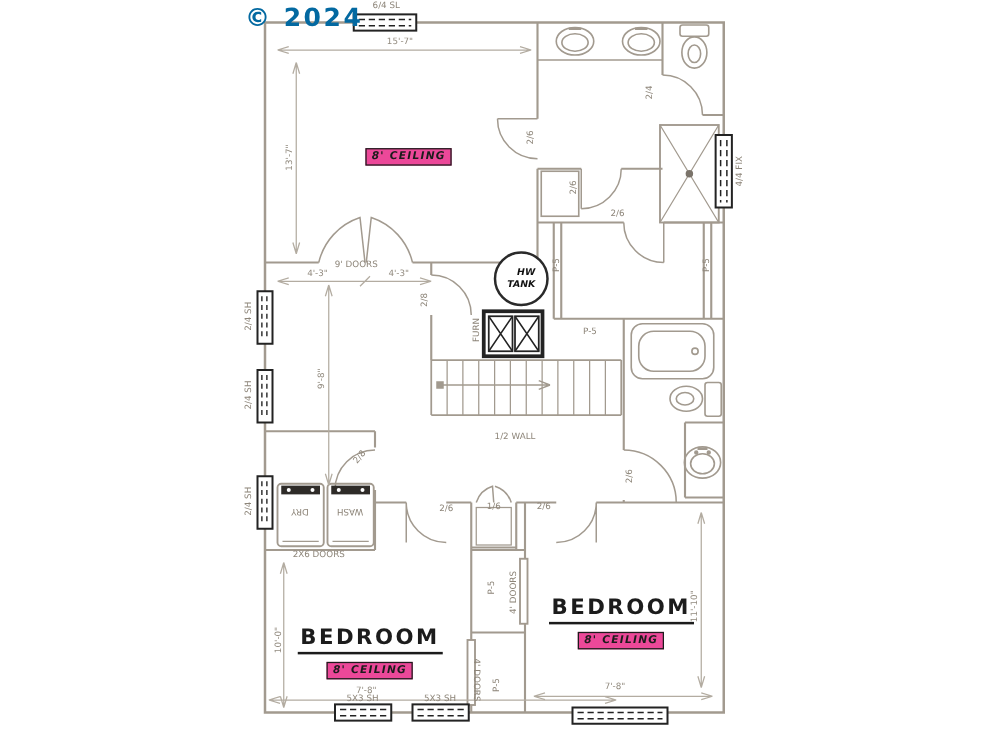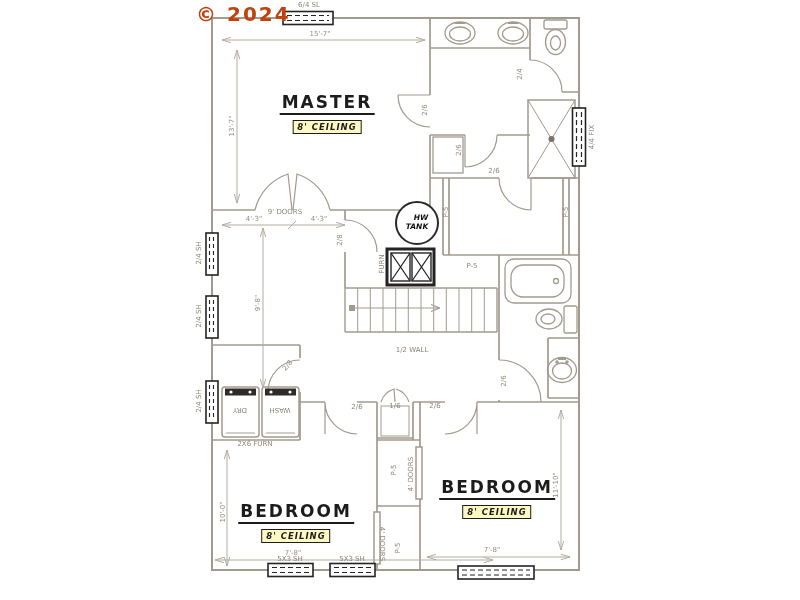--- a/index.html
+++ b/index.html
@@ -10,23 +10,23 @@
        transform:translate(-50%,-50%);line-height:1;}
   .r90{transform:translate(-50%,-50%) rotate(-90deg);}
   .r90p{transform:translate(-50%,-50%) rotate(90deg);}
   .r180{transform:translate(-50%,-50%) rotate(180deg);}
   .r50{transform:translate(-50%,-50%) rotate(-50deg);}
   .dim{color:#938c80;}
   .room{position:absolute;transform:translate(-50%,-50%);text-align:center;color:#1c1c1c;}
   .room .nm{font-weight:bold;font-size:17px;letter-spacing:2px;border-bottom:2px solid #1c1c1c;
             padding:0 2px 1px 2px;display:inline-block;}
   .room .ceil{font-weight:bold;font-style:italic;font-size:8.5px;border:1.5px solid #1c1c1c;
-              padding:1px 4px;display:inline-block;margin-top:4px;background:#fef9c3;letter-spacing:1px;}
+              padding:1px 4px;display:inline-block;margin-top:4px;background:#ec4899;letter-spacing:1px;}
   .copyright{position:absolute;left:196px;top:2px;font-size:20px;font-weight:bold;
-             color:#c2410c;letter-spacing:2px;}
+             color:#0369a1;letter-spacing:2px;}
   .hwt{position:absolute;transform:translate(-50%,-50%);text-align:right;color:#111;
        font-weight:bold;font-style:italic;font-size:7.5px;line-height:1.15;}
 </style>
 </head>
 <body>
 
 <div id="stage">
 
 <svg id="plan-svg" width="800" height="600" viewBox="0 0 800 600">
 
@@ -195,21 +195,21 @@
     <path d="M227,450 V566 M227,450 l-2.7,9 M227,450 l2.7,9 M227,566 l-2.7,-9 M227,566 l2.7,-9"></path>
     <path d="M215,560 H493 M215,560 l9,-2.7 M215,560 l9,2.7 M493,560 l-9,-2.7 M493,560 l-9,2.7"></path>
     <path d="M427,557 H570 M427,557 l9,-2.7 M427,557 l9,2.7 M570,557 l-9,-2.7 M570,557 l-9,2.7"></path>
     <path d="M561,410 V550 M561,410 l-2.7,9 M561,410 l2.7,9 M561,550 l-2.7,-9 M561,550 l2.7,-9"></path>
   </g>
 </svg>
 
 <div class="copyright">© 2024</div>
 
 <div class="room" style="left:327px;top:113px;">
-  <div class="nm">MASTER</div><br>
+  <br>
   <div class="ceil">8' CEILING</div>
 </div>
 <div class="room" style="left:296px;top:522px;">
   <div class="nm">BEDROOM</div><br>
   <div class="ceil">8' CEILING</div>
 </div>
 <div class="room" style="left:497px;top:498px;">
   <div class="nm">BEDROOM</div><br>
   <div class="ceil">8' CEILING</div>
 </div>
@@ -251,19 +251,19 @@
 <div class="lbl r90" style="left:504px;top:381px;">2/6</div>
 <div class="lbl r90" style="left:411px;top:474px;">4' DOORS</div>
 <div class="lbl r90p" style="left:381px;top:544px;">4' DOORS</div>
 
 <div class="lbl r90" style="left:446px;top:212px;">P-5</div>
 <div class="lbl r90" style="left:566px;top:212px;">P-5</div>
 <div class="lbl" style="left:472px;top:266px;">P-5</div>
 <div class="lbl r90" style="left:394px;top:470px;">P-5</div>
 <div class="lbl r90" style="left:398px;top:548px;">P-5</div>
 <div class="lbl" style="left:412px;top:350px;">1/2 WALL</div>
-<div class="lbl" style="left:255px;top:444px;">2X6 FURN</div>
+<div class="lbl" style="left:255px;top:444px;">2X6 DOORS</div>
 
 <div class="lbl r180" style="left:240px;top:409px;">DRY</div>
 <div class="lbl r180" style="left:280px;top:409px;">WASH</div>
 <div class="lbl r90" style="left:382px;top:264px;">FURN</div>
 
 </div>
 
 </body></html>

